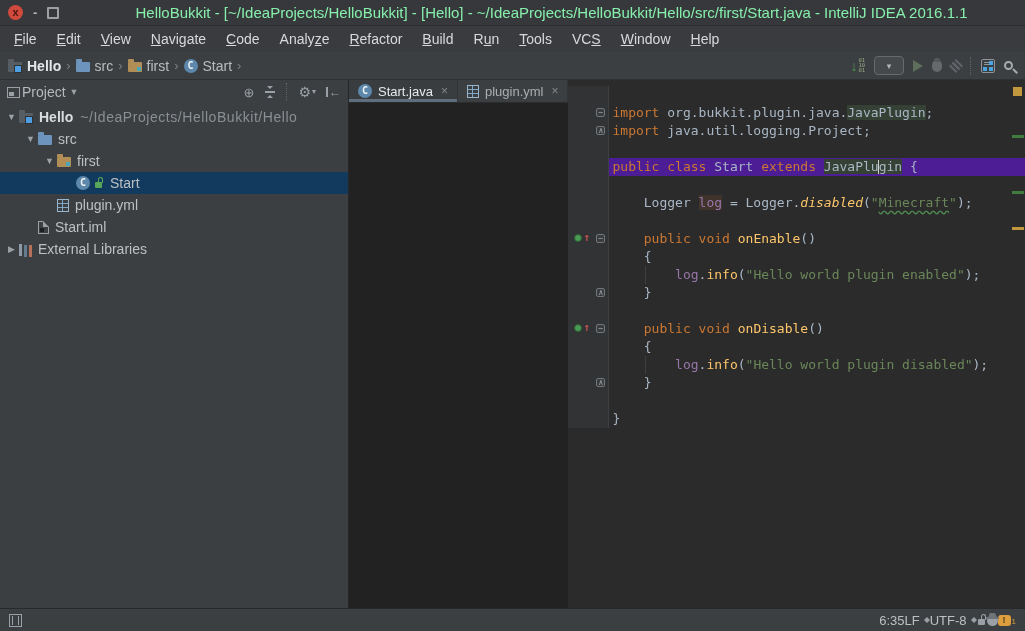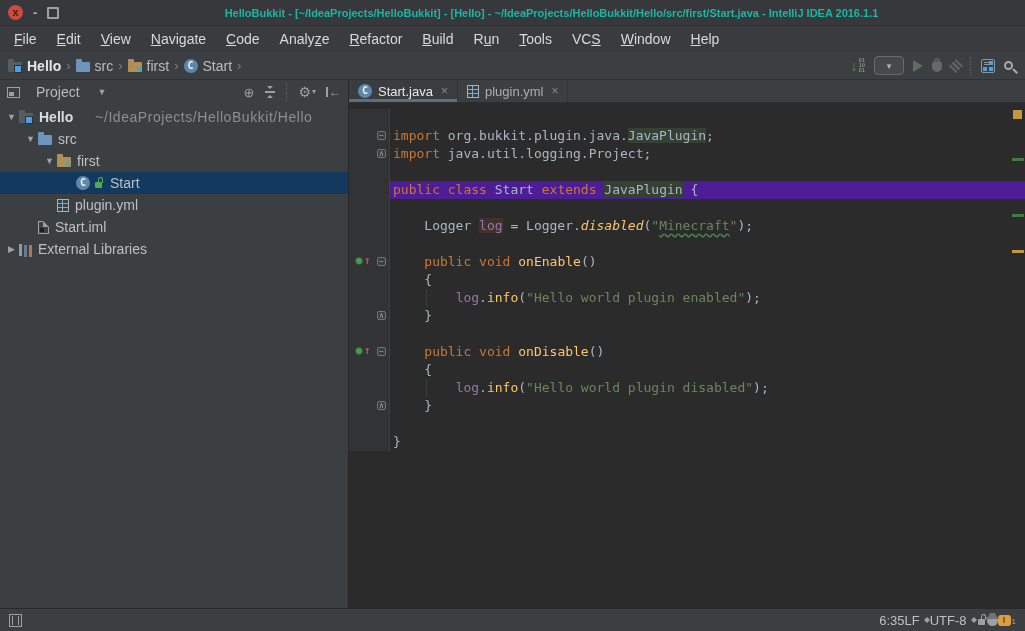--- a/index.html
+++ b/index.html
@@ -4,51 +4,51 @@
 <style>
   html,body{margin:0;padding:0;background:#222;}
   #app{width:1025px;height:631px;display:flex;flex-direction:column;font-family:"Liberation Sans",sans-serif;overflow:hidden;position:relative;}
 
   
   .titlebar{height:26px;background:#37383b;display:flex;align-items:center;padding:0 8px;flex:none;border-bottom:1px solid #2c2d2f;box-sizing:border-box;}
   .winbtns{display:flex;align-items:center;gap:10px;width:78px;flex:none;}
   .btn-close{width:15px;height:15px;border-radius:50%;background:#cf4a3c;color:#4a150f;font-size:11px;font-weight:bold;display:flex;align-items:center;justify-content:center;line-height:1;}
   .btn-min{color:#b4b7ba;font-size:13px;font-weight:bold;line-height:1;}
   .btn-max{width:8px;height:8px;border:2px solid #9da0a3;border-radius:1px;}
-  .tb-title{flex:1;text-align:center;font-weight:bold;font-size:11px;color:#14b8a6;white-space:nowrap;overflow:hidden;}
+  .tb-title{flex:1;text-align:center;font-weight:normal;font-size:15px;color:#86efac;white-space:nowrap;overflow:hidden;}
 
   
   .menubar{height:26px;background:#3a3b3e;display:flex;align-items:center;padding:0 4px;flex:none;}
   .menu-item{padding:0 10px;font-size:14px;color:#d7d9da;line-height:26px;cursor:default;}
   .menu-item u{text-decoration:underline;}
 
   
   .navbar{height:28px;background:#3c3f41;display:flex;align-items:center;padding:0 8px;flex:none;border-bottom:1px solid #2f3133;box-sizing:border-box;}
   .crumbs{display:flex;align-items:center;gap:3px;}
   .crumb{display:flex;align-items:center;gap:5px;font-size:14px;color:#b9bdc0;}
   .crumb.bold .crumb-label{font-weight:bold;color:#e3e6e8;}
   .crumb-sep{color:#7e8386;font-size:13px;margin:0 2px;}
   .nav-tools{margin-left:auto;display:flex;align-items:center;gap:9px;}
 
   
   .main{flex:1;display:flex;min-height:0;}
   .panel{width:349px;flex:none;background:#3c3f41;border-right:1px solid #252729;box-sizing:border-box;display:flex;flex-direction:column;}
-  .panel-header{height:24px;display:flex;align-items:center;gap:16px;padding:0 7px;color:#b6babd;font-size:14px;flex:none;}
+  .panel-header{height:24px;display:flex;align-items:center;gap:2px;padding:0 7px;color:#b6babd;font-size:14px;flex:none;}
   .ph-caret{color:#9ba0a4;font-size:9px;margin-left:2px;}
   .ph-tools{margin-left:auto;display:flex;align-items:center;gap:10px;}
   .tree{flex:1;overflow:hidden;padding-top:2px;font-size:14px;color:#bcc0c3;}
   .tree-row{height:22px;display:flex;align-items:center;white-space:nowrap;}
   .tree-row.selected{background:#123a5e;}
   .tree-arrow{width:15px;flex:none;text-align:center;color:#9ca2a6;font-size:9px;}
   .tree-label{margin-left:6px;}
   .tree-label.bold{font-weight:bold;color:#dadddf;}
-  .tree-suffix{margin-left:22px;color:#8a8f93;letter-spacing:.55px;overflow:hidden;}
-
-  
-  .editor-col{flex:1;display:flex;flex-direction:column;min-width:0;}
+  .tree-suffix{margin-left:7px;color:#8a8f93;letter-spacing:.55px;overflow:hidden;}
+
+  
+  .editor-col{flex:1;display:flex;flex-direction:row;min-width:0;}
   .tabstrip{height:23px;background:#3c3f41;display:flex;align-items:stretch;flex:none;border-bottom:1px solid #2a2c2e;box-sizing:border-box;}
   .tab{display:flex;align-items:center;gap:6px;padding:0 9px;font-size:13px;color:#aaaeb1;border-right:1px solid #323537;box-sizing:border-box;}
   .tab.active{background:#3a3d3f;color:#e7e9ea;box-shadow:inset 0 -3px 0 #5f6e7c;}
   .tab-close{color:#83888b;font-size:12px;margin-left:2px;}
   .editor{flex:1;background:#2b2b2b;position:relative;font-family:"DejaVu Sans Mono",monospace;font-size:13px;line-height:18px;padding-top:6px;overflow:hidden;}
   .line{display:flex;height:18px;}
   .gutter{width:40px;flex:none;background:#313335;border-right:1px solid #3d4042;position:relative;}
   .ovr-wrap{position:absolute;left:6px;top:3px;display:flex;align-items:center;}
   .ovr{width:8px;height:8px;border-radius:50%;background:#499c54;border:1px solid #2d5e35;box-sizing:border-box;}
   .ovr-up{color:#c75450;font-size:11px;font-weight:bold;line-height:10px;margin-left:1px;}

